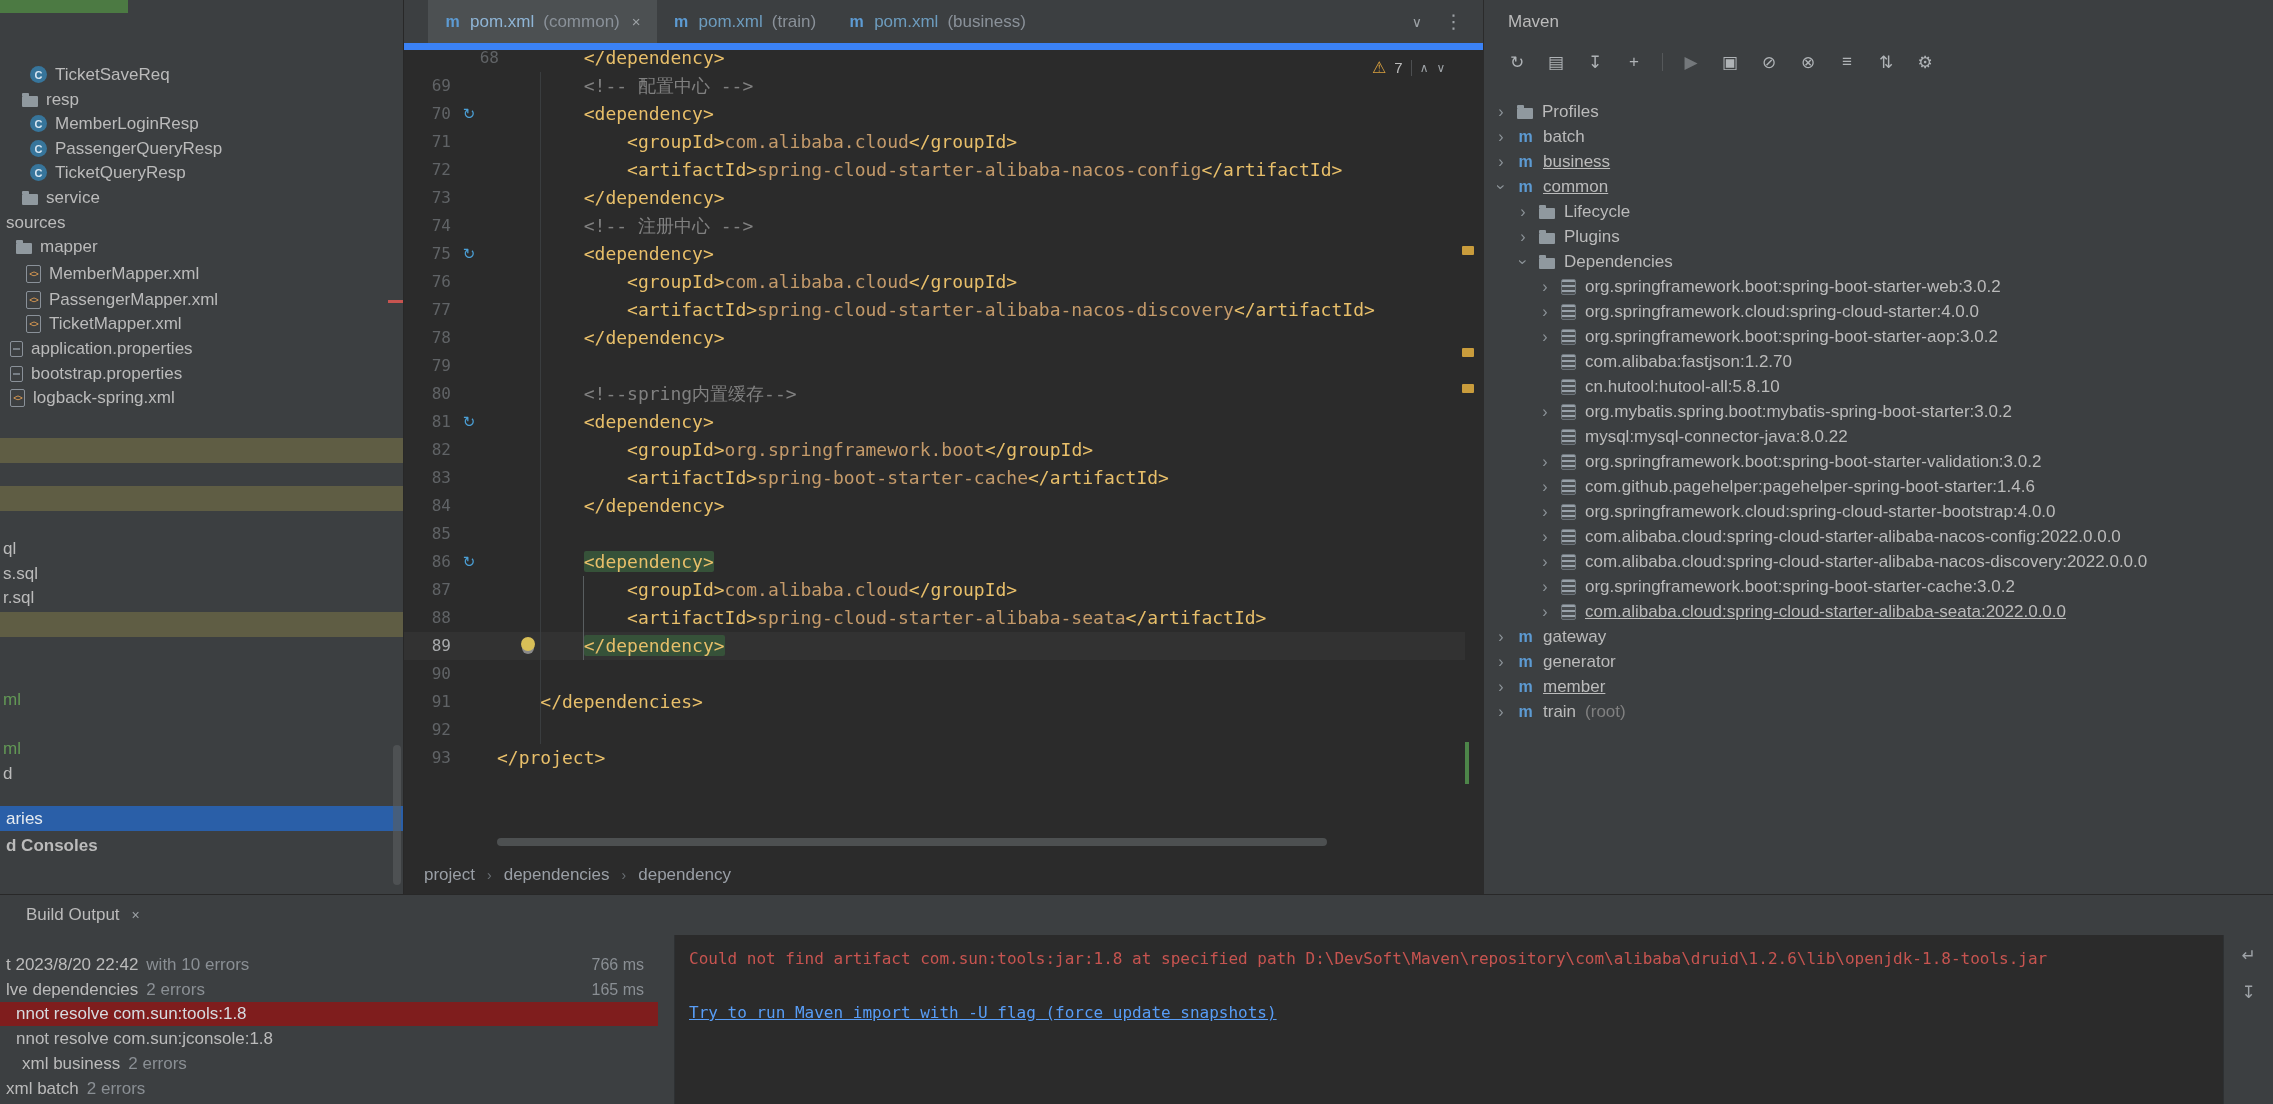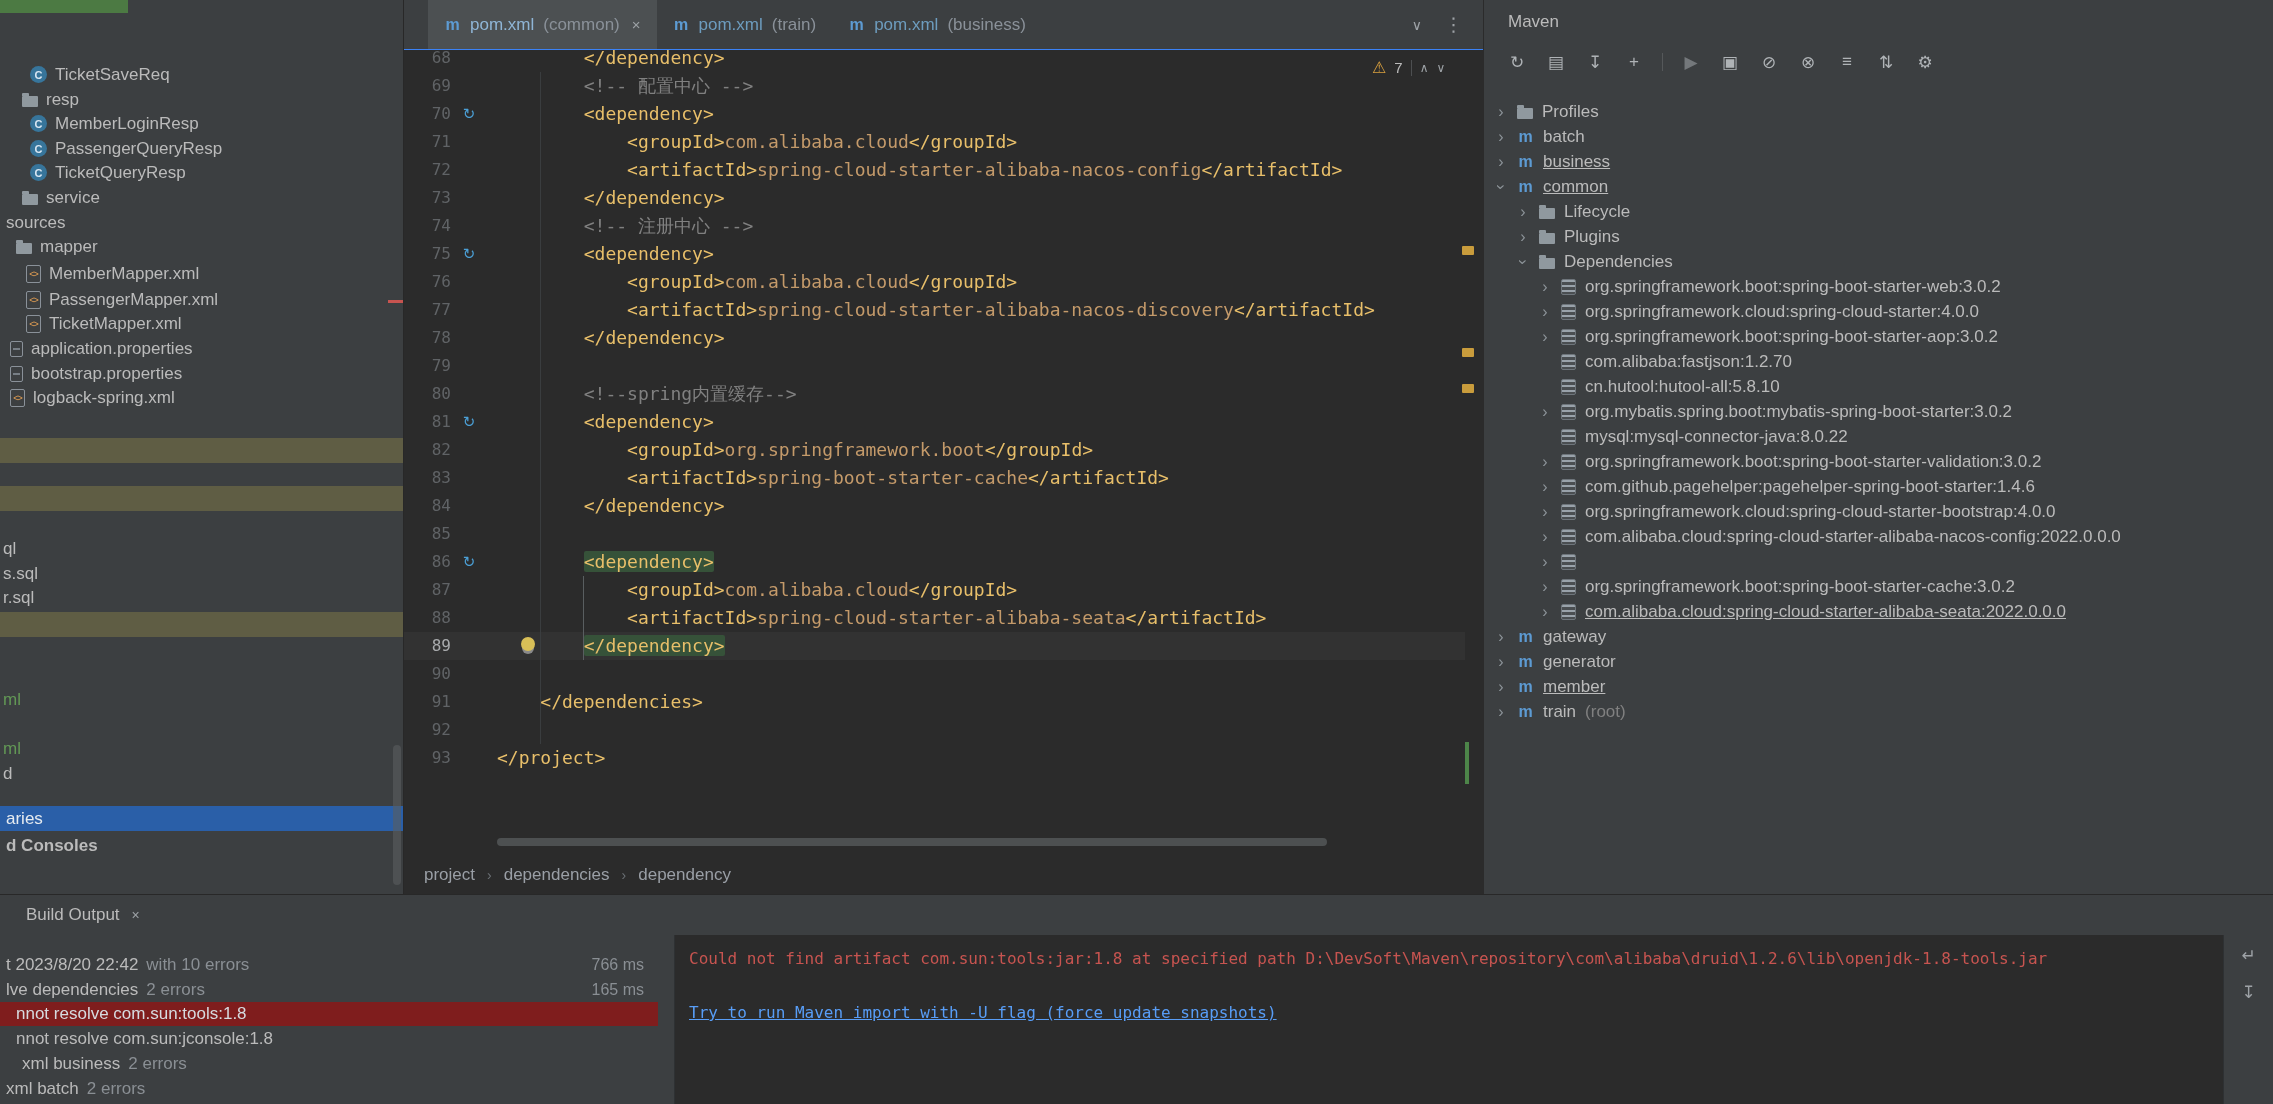--- a/index.html
+++ b/index.html
@@ -27,21 +27,21 @@
   .ic-xml::after{content:"<>";}
   .ic-props{width:13px;height:16px;border:1px solid #8A9199;border-radius:2px;box-sizing:border-box;
             background:repeating-linear-gradient(180deg,transparent 0 3px,#777E85 3px 5px) content-box;padding:3px 2px;}
   .ic-m{color:#5D9BD3;font-weight:700;font-size:16px;width:17px;}
   .ic-m::after{content:"m";}
   .ic-lib{width:13px;height:14px;border:1px solid #6E757B;border-radius:2px;
           background:repeating-linear-gradient(180deg,#99A2AA 0 2px,#4A4E51 2px 5px);}
 
   
   #editor-group{position:absolute;left:403px;top:0;width:1080px;height:894px;background:#2B2B2B;overflow:hidden;border-left:1px solid #282828;box-sizing:border-box;}
-  #tab-bar{position:absolute;left:0;top:0;width:100%;height:50px;background:#3C3F41;border-bottom:1px solid #3b82f6;
+  #tab-bar{position:absolute;left:0;top:0;width:100%;height:50px;background:#3C3F41;border-bottom:7px solid #3b82f6;
            display:flex;align-items:stretch;padding-left:24px;box-sizing:border-box;z-index:6;}
   .tab{display:flex;align-items:center;gap:9px;padding:0 16px;font-size:17px;color:#9DA2A6;cursor:default;}
   .tab.active{background:#4C5052;}
   .tname.mod{color:#6D9CBE;}
   .tab.active .tname.mod{color:#8FB5D6;}
   .tsuffix{color:#8A9199;}
   .tclose{color:#9DA2A6;font-size:15px;margin-left:3px;}
   #tab-overflow{margin-left:auto;display:flex;align-items:center;gap:22px;padding-right:20px;color:#9DA2A6;}
   #hidden-tabs{font-size:14px;} #kebab{font-size:19px;}
 
@@ -193,21 +193,21 @@
       </div>
     <div id="pt-scrollbar"></div>
     <div id="pt-red-mark"></div>
   </div>
 
   <div id="editor-group">
     <div id="cur-line"></div>
     <div class="guide" id="guide1" style="left:136px;top:72px;height:672px;"></div>
     <div class="guide" id="guide2" style="left:179px;top:576px;height:84px;"></div>
     <div id="gutter">
-        <div class="ln" style="top: 44px;">68</div>
+        <div class="ln" style="top: 44px; padding-left: 48px;">68</div>
         <div class="ln" style="top: 72px;">69</div>
         <div class="ln" style="top: 100px;">70</div>
         <div class="gic" style="top: 103px;">↻</div>
         <div class="ln" style="top: 128px;">71</div>
         <div class="ln" style="top: 156px;">72</div>
         <div class="ln" style="top: 184px;">73</div>
         <div class="ln" style="top: 212px;">74</div>
         <div class="ln" style="top: 240px;">75</div>
         <div class="gic" style="top: 243px;">↻</div>
         <div class="ln" style="top: 268px;">76</div>
@@ -406,20 +406,21 @@
           <span class="mv-label">org.springframework.cloud:spring-cloud-starter-bootstrap:4.0.0</span>
         </div>
         <div class="mv-row" style="top: 524px; padding-left: 54px;">
           <span class="mv-chev">›</span>
           <span class="ic ic-lib"></span>
           <span class="mv-label">com.alibaba.cloud:spring-cloud-starter-alibaba-nacos-config:2022.0.0.0</span>
         </div>
         <div class="mv-row" style="top: 549px; padding-left: 54px;">
           <span class="mv-chev">›</span>
           <span class="ic ic-lib"></span>
+          <span class="mv-label">com.alibaba.cloud:spring-cloud-starter-alibaba-nacos-discovery:2022.0.0.0</span>
         </div>
         <div class="mv-row" style="top: 574px; padding-left: 54px;">
           <span class="mv-chev">›</span>
           <span class="ic ic-lib"></span>
           <span class="mv-label">org.springframework.boot:spring-boot-starter-cache:3.0.2</span>
         </div>
         <div class="mv-row" style="top: 599px; padding-left: 54px;">
           <span class="mv-chev">›</span>
           <span class="ic ic-lib"></span>
           <span class="mv-label u">com.alibaba.cloud:spring-cloud-starter-alibaba-seata:2022.0.0.0</span>

